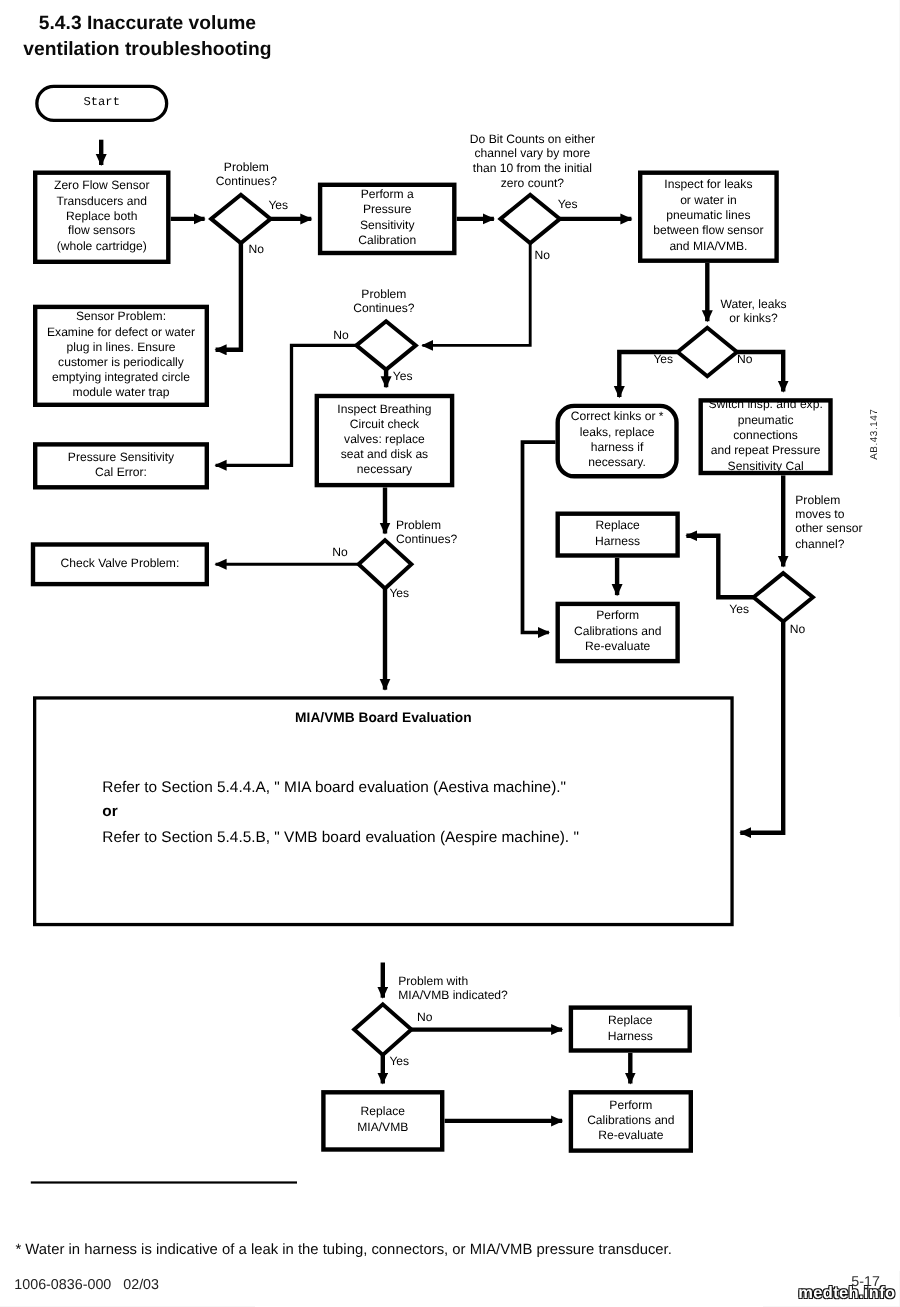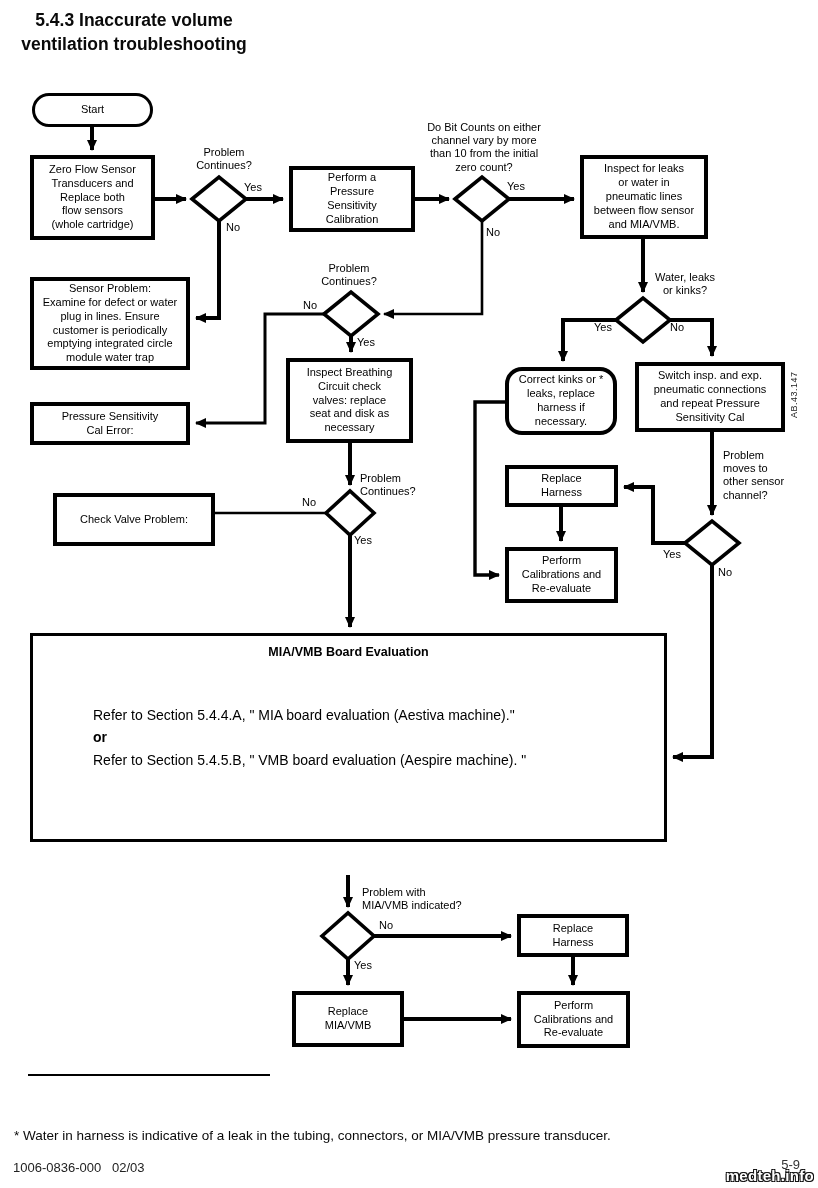--- a/index.html
+++ b/index.html
@@ -97,21 +97,21 @@
       <polygon points="192,199 219,177 246,199 219,221"></polygon>
       <polygon points="455,199 482,177 509,199 482,221"></polygon>
       <polygon points="324,314 351,292 378,314 351,336"></polygon>
       <polygon points="616,320 643,298 670,320 643,342"></polygon>
       <polygon points="685,543 712,521 739,543 712,565"></polygon>
       <polygon points="326,513 350,491 374,513 350,535"></polygon>
       <polygon points="322,936 348,913 374,936 348,959"></polygon>
     </g>
   </svg>
 
-  <div class="box oval" style="left:32px; top:93px; width:121px; height:34px;">Start</div>
+  <div class="box oval" style="left:32px; top:77px; width:121px; height:34px;font-family:Liberation Mono, monospace;">Start</div>
   <div class="box" style="left:30px; top:155px; width:125px; height:85px;">Zero Flow Sensor
 Transducers and
 Replace both
 flow sensors
 (whole cartridge)</div>
   <div class="box" style="left:289px; top:166px; width:126px; height:66px;">Perform a
 Pressure
 Sensitivity
 Calibration</div>
   <div class="box" style="left:580px; top:155px; width:128px; height:84px;">Inspect for leaks
@@ -129,30 +129,30 @@
 Cal Error:</div>
   <div class="box" style="left:286px; top:358px; width:127px; height:85px;">Inspect Breathing
 Circuit check
 valves: replace
 seat and disk as
 necessary</div>
   <div class="box" style="left:505px; top:367px; width:112px; height:68px;border-radius:17px;">Correct kinks or *
 leaks, replace
 harness if
 necessary.</div>
-  <div class="box" style="left:635px; top:362px; width:150px; height:70px;">Switch insp. and exp.
+  <div class="box" style="left:635px; top:362px; width:122px; height:70px;">Switch insp. and exp.
 pneumatic connections
 and repeat Pressure
 Sensitivity Cal</div>
   <div class="box" style="left:505px; top:465px; width:113px; height:42px;">Replace
 Harness</div>
   <div class="box" style="left:505px; top:547px; width:113px; height:56px;">Perform
 Calibrations and
 Re-evaluate</div>
-  <div class="box" style="left:28px; top:493px; width:162px; height:53px;margin-left:25px;">Check Valve Problem:</div>
+  <div class="box" style="left:28px; top:493px; width:162px; height:40px;">Check Valve Problem:</div>
   <div class="box" style="left:517px; top:914px; width:112px; height:43px;">Replace
 Harness</div>
   <div class="box" style="left:292px; top:991px; width:112px; height:56px;">Replace
 MIA/VMB</div>
   <div class="box" style="left:517px; top:991px; width:113px; height:57px;">Perform
 Calibrations and
 Re-evaluate</div>
 
   <div class="bigbox" style="left:30px; top:633px; width:637px; height:209px;">
     <div class="bigbox-title">MIA/VMB Board Evaluation</div>
@@ -197,16 +197,16 @@
 
   <div class="figref">AB.43.147</div>
 
   <div class="footrule"></div>
   <div class="footnote">
     <div>* Water in harness is indicative of a leak in the tubing, connectors, or MIA/VMB pressure transducer.</div>
     
   </div>
 
   <div class="footer-left">1006-0836-000   02/03</div>
-  <div class="page-num">5-9</div>
+  <div class="page-num">5-17</div>
   <div class="watermark">medteh.info</div>
 
 </div>
 
 </body></html>

